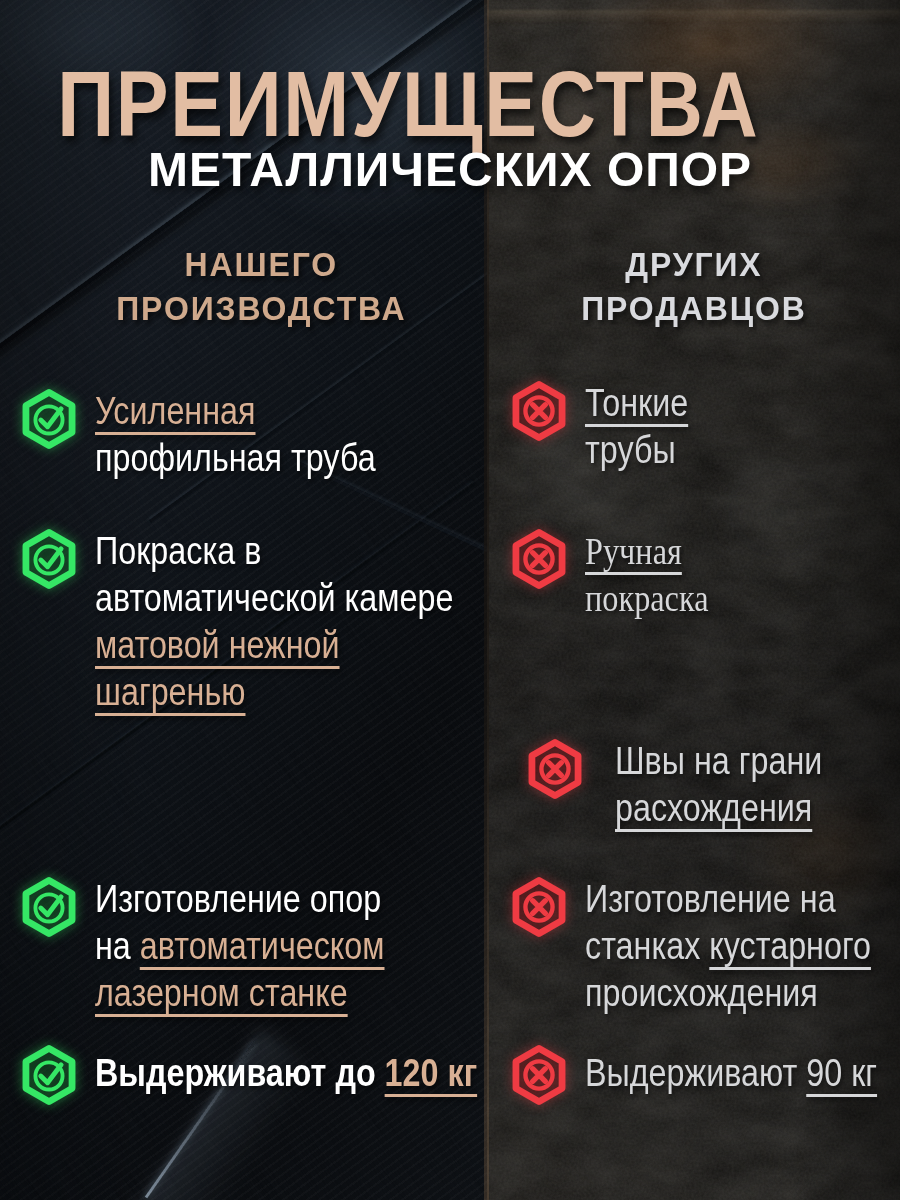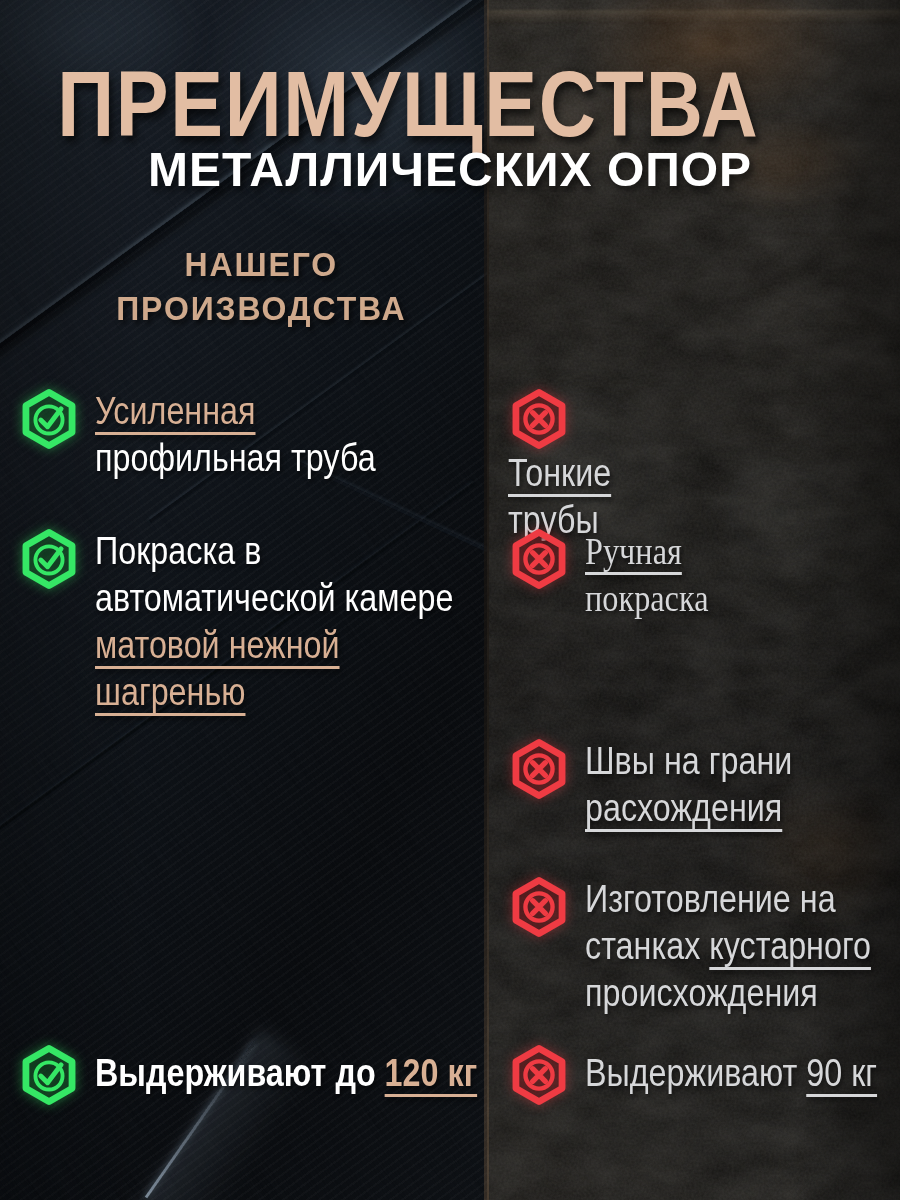--- a/index.html
+++ b/index.html
@@ -155,20 +155,26 @@
   <div class="content">
     <div class="title"><span class="squeeze">ПРЕИМУЩЕСТВА</span></div>
     <div class="subtitle">МЕТАЛЛИЧЕСКИХ ОПОР</div>
 
     <div class="colHeader left">
       <span class="squeezeH">
         <span>НАШЕГО</span><br>
         <span>ПРОИЗВОДСТВА</span>
       </span>
     </div>
+    <div class="colHeader right">
+      <span class="squeezeH">
+        <span>ДРУГИХ</span><br>
+        <span>ПРОДАВЦОВ</span>
+      </span>
+    </div>
 
     <div class="item col-l" style="left:18px;top:528px;">
       <svg class="icon icon-check" viewBox="0 0 64 64" aria-hidden="true">
         <polygon points="32,4.5 55.8,18.2 55.8,45.8 32,59.5 8.2,45.8 8.2,18.2" fill="rgba(0,0,0,.25)" stroke="currentColor" stroke-width="7" stroke-linejoin="round"></polygon>
         <circle cx="32" cy="33" r="14" fill="none" stroke="currentColor" stroke-width="4"></circle>
         <path d="M23.5 33 L30.5 40 L44.5 21.5" fill="none" stroke="currentColor" stroke-width="5" stroke-linecap="round" stroke-linejoin="round"></path>
       </svg>
       <div class="copy">
         <div><span>Покраска в</span></div>
         <div><span>автоматической камере</span></div>
@@ -183,33 +189,45 @@
         <circle cx="32" cy="33" r="14" fill="none" stroke="currentColor" stroke-width="4"></circle>
         <path d="M23.5 33 L30.5 40 L44.5 21.5" fill="none" stroke="currentColor" stroke-width="5" stroke-linecap="round" stroke-linejoin="round"></path>
       </svg>
       <div class="copy">
         <div><span class="hl u">Усиленная</span></div>
         <div><span>профильная труба</span></div>
       </div>
     </div>
 
 
+    <div class="item col-l" style="left:18px;top:876px;">
+      <svg class="icon icon-check" viewBox="0 0 64 64" aria-hidden="true">
+        <polygon points="32,4.5 55.8,18.2 55.8,45.8 32,59.5 8.2,45.8 8.2,18.2" fill="rgba(0,0,0,.25)" stroke="currentColor" stroke-width="7" stroke-linejoin="round"></polygon>
+        <circle cx="32" cy="33" r="14" fill="none" stroke="currentColor" stroke-width="4"></circle>
+        <path d="M23.5 33 L30.5 40 L44.5 21.5" fill="none" stroke="currentColor" stroke-width="5" stroke-linecap="round" stroke-linejoin="round"></path>
+      </svg>
+      <div class="copy">
+        <div><span>Изготовление опор</span></div>
+        <div><span>на </span><span class="hl u">автоматическом</span></div>
+        <div><span class="hl u">лазерном станке</span></div>
+      </div>
+    </div>
 
     <div class="item col-l" style="left:18px;top:1044px;font-weight:bold;">
       <svg class="icon icon-check" viewBox="0 0 64 64" aria-hidden="true">
         <polygon points="32,4.5 55.8,18.2 55.8,45.8 32,59.5 8.2,45.8 8.2,18.2" fill="rgba(0,0,0,.25)" stroke="currentColor" stroke-width="7" stroke-linejoin="round"></polygon>
         <circle cx="32" cy="33" r="14" fill="none" stroke="currentColor" stroke-width="4"></circle>
         <path d="M23.5 33 L30.5 40 L44.5 21.5" fill="none" stroke="currentColor" stroke-width="5" stroke-linecap="round" stroke-linejoin="round"></path>
       </svg>
       <div class="copy pad1">
         <div><span>Выдерживают до </span><span class="hl u">120 кг</span></div>
       </div>
     </div>
 
-    <div class="item col-r" style="left:508px;top:388px;flex-direction:column;">
+    <div class="item col-r" style="left:508px;top:380px;">
       <svg class="icon icon-cross" viewBox="0 0 64 64" aria-hidden="true">
         <polygon points="32,4.5 55.8,18.2 55.8,45.8 32,59.5 8.2,45.8 8.2,18.2" fill="rgba(60,8,12,.35)" stroke="currentColor" stroke-width="7" stroke-linejoin="round"></polygon>
         <circle cx="32" cy="32" r="14" fill="none" stroke="currentColor" stroke-width="4.5"></circle>
         <path d="M25.5 25.5 L38.5 38.5 M38.5 25.5 L25.5 38.5" fill="none" stroke="currentColor" stroke-width="5.5" stroke-linecap="round"></path>
       </svg>
       <div class="copy">
         <div><span class="u">Тонкие</span></div>
         <div><span>трубы</span></div>
       </div>
     </div>
@@ -219,21 +237,21 @@
         <polygon points="32,4.5 55.8,18.2 55.8,45.8 32,59.5 8.2,45.8 8.2,18.2" fill="rgba(60,8,12,.35)" stroke="currentColor" stroke-width="7" stroke-linejoin="round"></polygon>
         <circle cx="32" cy="32" r="14" fill="none" stroke="currentColor" stroke-width="4.5"></circle>
         <path d="M25.5 25.5 L38.5 38.5 M38.5 25.5 L25.5 38.5" fill="none" stroke="currentColor" stroke-width="5.5" stroke-linecap="round"></path>
       </svg>
       <div class="copy">
         <div><span class="u">Ручная</span></div>
         <div><span>покраска</span></div>
       </div>
     </div>
 
-    <div class="item col-r" style="left:508px;top:738px;">
+    <div class="item col-r" style="left:524px;top:738px;gap:14px;">
       <svg class="icon icon-cross" viewBox="0 0 64 64" aria-hidden="true">
         <polygon points="32,4.5 55.8,18.2 55.8,45.8 32,59.5 8.2,45.8 8.2,18.2" fill="rgba(60,8,12,.35)" stroke="currentColor" stroke-width="7" stroke-linejoin="round"></polygon>
         <circle cx="32" cy="32" r="14" fill="none" stroke="currentColor" stroke-width="4.5"></circle>
         <path d="M25.5 25.5 L38.5 38.5 M38.5 25.5 L25.5 38.5" fill="none" stroke="currentColor" stroke-width="5.5" stroke-linecap="round"></path>
       </svg>
       <div class="copy">
         <div><span>Швы на грани</span></div>
         <div><span class="u">расхождения</span></div>
       </div>
     </div>

